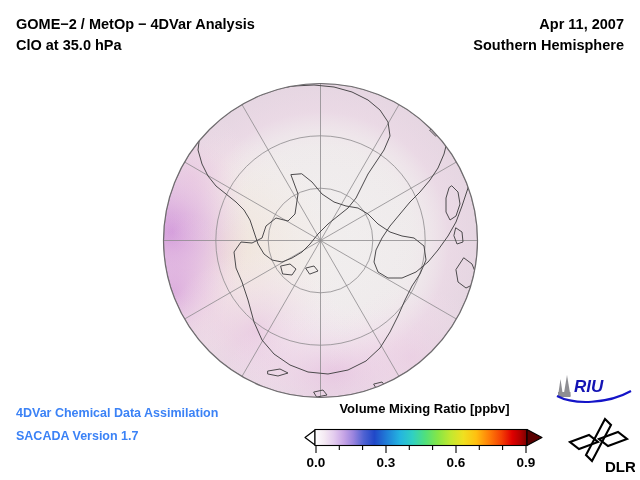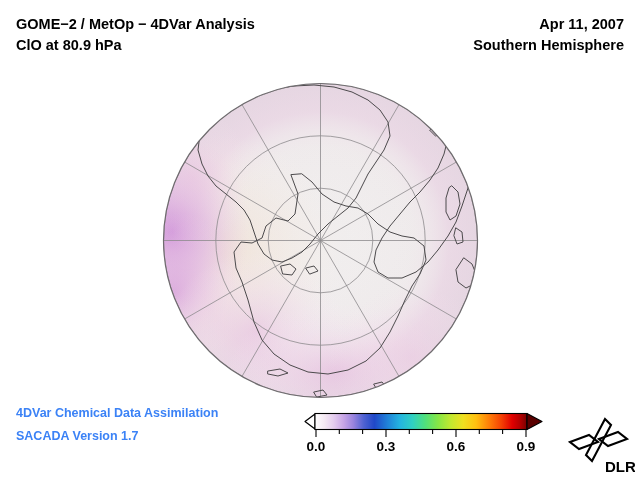--- a/index.html
+++ b/index.html
@@ -34,21 +34,21 @@
   .logo-riu{position:absolute;left:556px;top:374px;}
   .logo-dlr{position:absolute;left:565px;top:417px;}
 </style>
 </head>
 <body>
 
 <div class="page">
 
   <div class="hdr-left">
     <div class="hdr-line">GOME−2 / MetOp − 4DVar Analysis</div>
-    <div class="hdr-line">ClO at 80.9 hPa</div>
+    <div class="hdr-line">ClO at 35.0 hPa</div>
   </div>
 
   <div class="hdr-right">
     <div class="hdr-line">Apr 11, 2007</div>
     <div class="hdr-line">Southern Hemisphere</div>
   </div>
 
   <div class="globe-wrap">
     <svg class="globe-svg" viewBox="0 0 317 317">
       <defs>
@@ -174,20 +174,21 @@
       <circle cx="158.5" cy="158.5" r="157" fill="none" stroke="#6f6c6f" stroke-width="1.2"></circle>
     </svg>
   </div>
 
   <div class="footer-left">
     <div class="foot-line">4DVar Chemical Data Assimilation</div>
     <div class="foot-line">SACADA Version 1.7</div>
   </div>
 
   <div class="cb-block">
+    <div class="cb-title">Volume Mixing Ratio [ppbv]</div>
 
     <svg class="cb-svg" width="245" height="52" viewBox="0 0 245 52">
       <defs>
         <linearGradient id="cbgrad" x1="0" y1="0" x2="1" y2="0">
           <stop offset="0.000" stop-color="#ffffff"></stop>
           <stop offset="0.045" stop-color="#f4e9f3"></stop>
           <stop offset="0.090" stop-color="#e3cbee"></stop>
           <stop offset="0.135" stop-color="#c7a5e6"></stop>
           <stop offset="0.180" stop-color="#9a84de"></stop>
           <stop offset="0.230" stop-color="#4f62d2"></stop>
@@ -231,20 +232,34 @@
 
       <g font-family="Liberation Sans, sans-serif" font-size="13.5" font-weight="bold" fill="#000000" text-anchor="middle">
         <text x="14" y="48">0.0</text>
         <text x="84" y="48">0.3</text>
         <text x="154" y="48">0.6</text>
         <text x="224" y="48">0.9</text>
       </g>
     </svg>
   </div>
 
+  <div class="logo-riu">
+    <svg width="76" height="30" viewBox="0 0 76 30">
+
+      <g fill="#8e8e93">
+        <polygon points="2,22 4.5,5 7,22"></polygon>
+        <polygon points="7.5,22 11,1 14.5,22"></polygon>
+        <rect x="2" y="18" width="12.5" height="5"></rect>
+      </g>
+
+      <text x="18" y="18" font-family="Liberation Sans, sans-serif" font-size="17" font-weight="bold" font-style="italic" fill="#1414b4">RIU</text>
+
+      <path d="M1,22 C18,31 52,30 75,17" fill="none" stroke="#1414c8" stroke-width="2.1"></path>
+    </svg>
+  </div>
 
   <div class="logo-dlr">
     <svg width="70" height="58" viewBox="0 0 70 58">
       <g fill="none" stroke="#000000" stroke-width="2.1" stroke-linejoin="miter">
 
         <path d="M5,25 L24,18 L33,25 L14,32 Z"></path>
 
         <path d="M34,22 L53,15 L62,22 L43,29 Z"></path>
 
         <path d="M40,2 L46,8 L27,44 L21,38 Z"></path>

